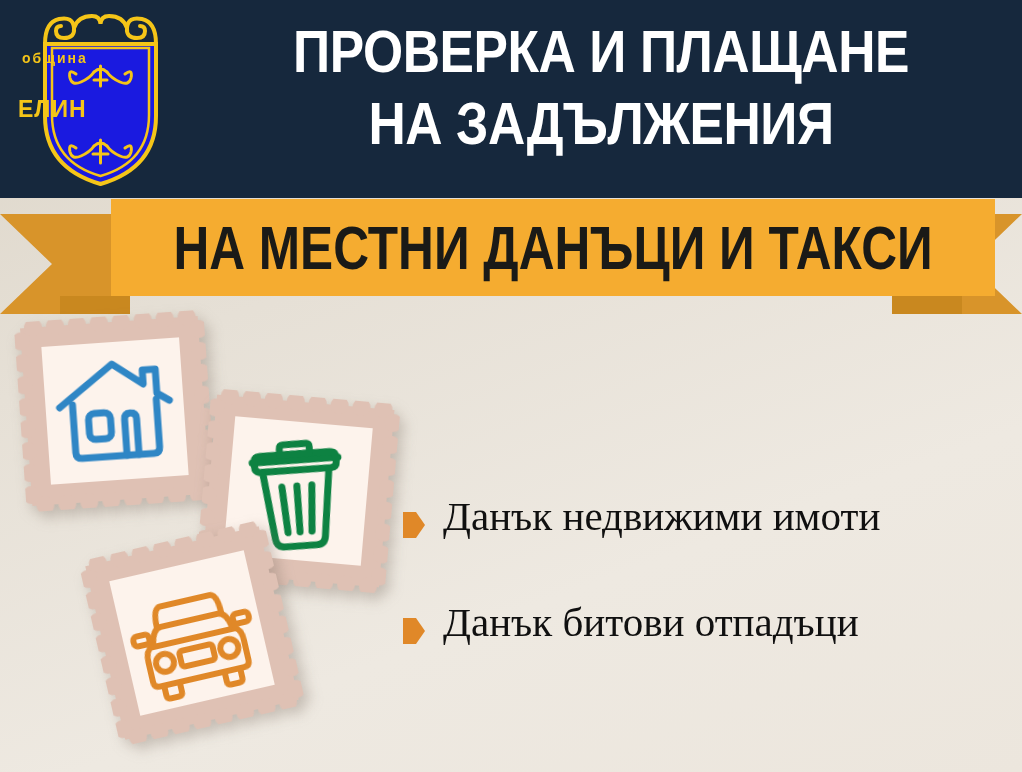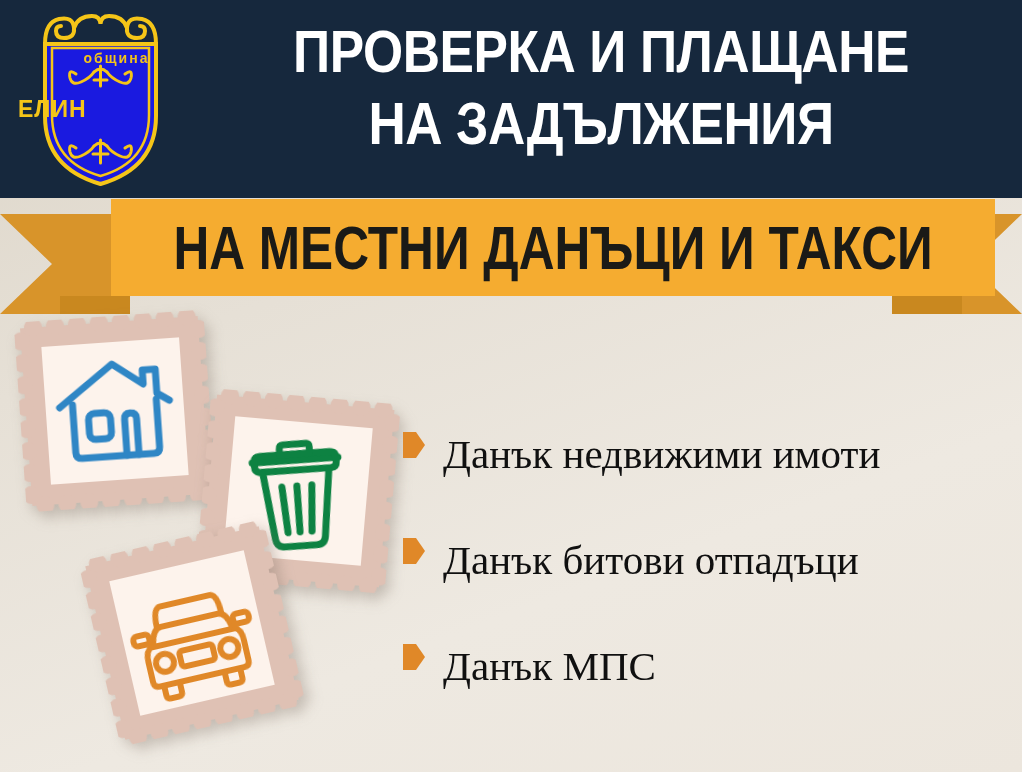--- a/index.html
+++ b/index.html
@@ -53,23 +53,22 @@
   .emblem svg { display: block; }
   .emblem-text {
     position: absolute;
     left: 0; top: 0;
     width: 165px;
     height: 180px;
     pointer-events: none;
   }
   .em-obshtina {
     position: absolute;
-    left: 16px; top: 42px;
+    left: 4px; top: 42px;
     width: 165px;
-    text-align: center;
     color: #f5c518;
     font-family: "Liberation Sans", sans-serif;
     font-size: 14px;
     font-weight: bold;
     letter-spacing: 2px;
   }
   .em-line1, .em-line2 {
     position: absolute;
     left: 0;
     width: 165px;
@@ -150,21 +149,21 @@
 
   
   .bullets {
     position: absolute;
     left: 403px;
     top: 432px;
     width: 610px;
   }
   .bullet-row {
     display: flex;
-    align-items: flex-start;
+    align-items: flex-end;
     height: 106px;
   }
   .bullet-marker {
     width: 22px;
     height: 26px;
     margin-right: 18px;
     flex: 0 0 auto;
     background: #e08828;
     clip-path: polygon(0 0, 13px 0, 22px 13px, 13px 26px, 0 26px);
   }
@@ -408,20 +407,16 @@
     <div class="bullet-row">
       <span class="bullet-marker"></span>
       <span class="bullet-label">Данък недвижими имоти</span>
     </div>
 
     <div class="bullet-row">
       <span class="bullet-marker"></span>
       <span class="bullet-label">Данък битови отпадъци</span>
     </div>
 
-    <div class="bullet-row">
-      <span class="bullet-marker"></span>
-      <span class="bullet-label">Данък МПС</span>
-    </div>
 
   </div>
 
 </div>
 
 </body></html>

